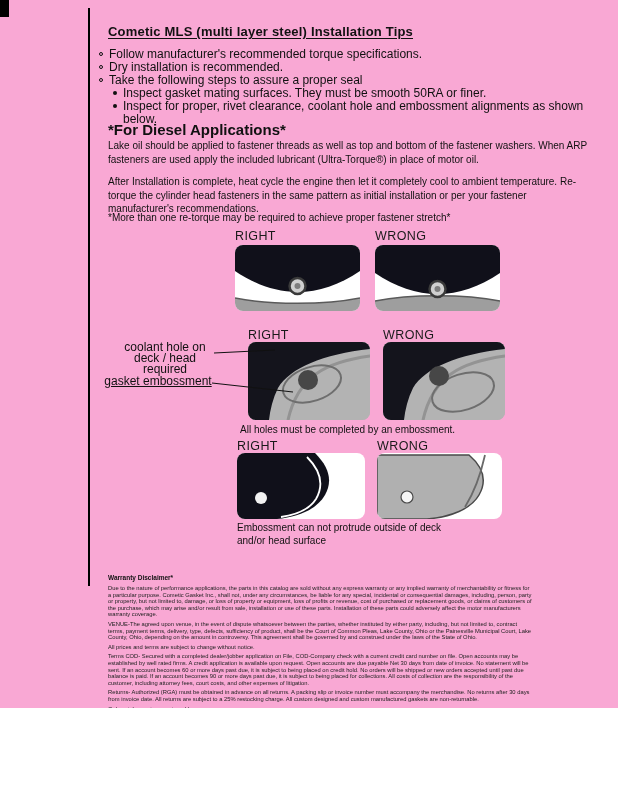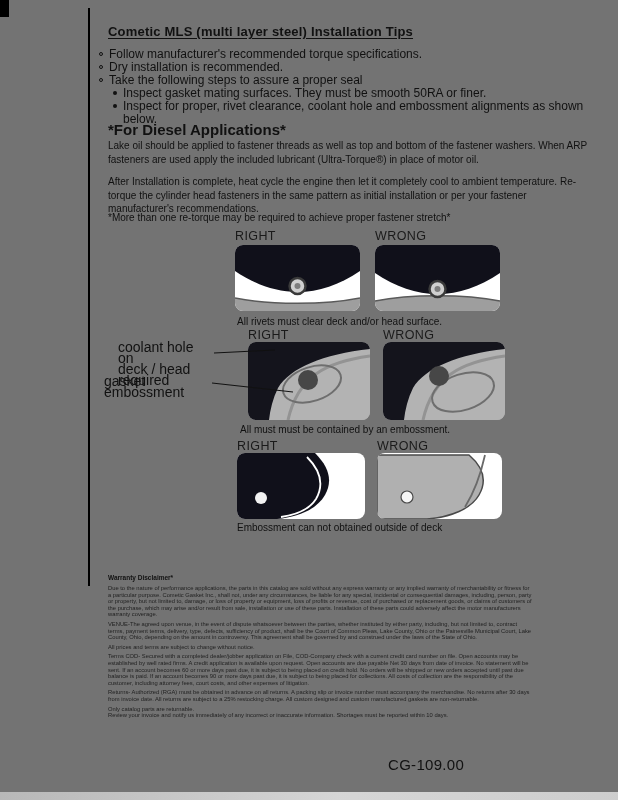--- a/index.html
+++ b/index.html
@@ -1,18 +1,18 @@
 <!DOCTYPE html>
 <html><head>
 <meta charset="utf-8">
 <style>
   * { margin:0; padding:0; box-sizing:border-box; }
   html,body { background:#ffffff; }
   .page {
-    position:relative; width:618px; height:800px; background:#737373;
+    position:relative; width:618px; height:708px; background:#f9a8d4;
     font-family:"Liberation Sans", sans-serif; color:#111; overflow:hidden;
   }
   .abs { position:absolute; }
   .title {
     font-size:13px; font-weight:bold; text-decoration:underline; text-underline-offset:2px;
     letter-spacing:.2px;
   }
   .tip-row { display:flex; align-items:flex-start; font-size:12px; line-height:13px; }
   .tip-row .txt { display:block; }
   .obullet {
@@ -21,21 +21,21 @@
   }
   .fbullet {
     width:4px; height:4px; background:#111; border-radius:50%;
     margin:4px 6px 0 0; flex:0 0 auto;
   }
   .sub { margin-left:14px; }
   .h-bold { font-size:15px; font-weight:bold; }
   .body-txt { font-size:10px; line-height:13.5px; }
   .rw-header { font-size:12.5px; letter-spacing:.4px; text-align:left; color:#1a1a1a; }
   .caption { font-size:10px; line-height:13px; color:#111; }
-  .pointer-label { font-size:14px; line-height:11px; text-align:left; color:#111; }
+  .pointer-label { font-size:12px; line-height:11px; text-align:center; color:#111; }
   .panel { border-radius:8px; overflow:hidden; background:#fff; }
   .panel svg { display:block; }
   .left-rule { width:1.5px; background:#000; }
   .corner-mark { background:#000; }
   .disc { width:424px; color:#222; }
   .disc h2 { font-size:6.5px; font-weight:bold; margin-bottom:4px; color:#111; }
   .disc p { font-size:5.8px; line-height:6.6px; margin-bottom:3px; }
   .disc p.tight { margin-bottom:0; }
   .footer-code { font-size:15px; letter-spacing:.3px; color:#111; }
   .scan-bottom {
@@ -97,30 +97,29 @@
   </div>
   <div class="abs panel" style="left:375px; top:245px; width:125px; height:66px;">
     <svg width="125" height="66" viewBox="0 0 125 66">
       <path d="M0,0 H125 V28 C104,42 84,49 62.5,49 C41,49 21,42 0,28 Z" fill="#10101a"></path>
       <path d="M0,56 C35,49 90,49 125,56 L125,66 H0 Z" fill="#9e9e9e"></path>
       <path d="M0,56 C35,49 90,49 125,56" stroke="#5a5a5a" stroke-width="1.5" fill="none"></path>
       <circle cx="62.5" cy="44" r="8" fill="#cfcfcf" stroke="#3a3a3a" stroke-width="2.5"></circle>
       <circle cx="62.5" cy="44" r="3" fill="#7d7d7d"></circle>
     </svg>
   </div>
-  <div class="abs caption" style="left:237px; top:315px;">All rivets must clear deck and/or head surface.</div>
 
   <div class="abs rw-header" style="left:248px; top:328px; width:122px;">RIGHT</div>
   <div class="abs rw-header" style="left:383px; top:328px; width:122px;">WRONG</div>
 
   <div class="abs pointer-label" style="left:118px; top:342px; width:94px;">
     <div>coolant hole on</div>
     <div>deck / head required</div>
   </div>
-  <div class="abs pointer-label" style="left:104px; top:376px; width:108px;">gasket embossment</div>
+  <div class="abs pointer-label" style="left:104px; top:376px; width:108px;text-decoration:underline;">gasket embossment</div>
 
   <div class="abs panel" style="left:248px; top:342px; width:122px; height:78px; background:#b3b3b3;">
     <svg width="122" height="78" viewBox="0 0 122 78">
       <rect x="0" y="0" width="122" height="78" fill="#b3b3b3"></rect>
       <path d="M0,0 H122 V7 C75,12 42,26 30,46 C25,56 22,68 21,78 L0,78 Z" fill="#14141c"></path>
       <path d="M122,14 C78,20 50,34 40,78" stroke="#939393" stroke-width="3" fill="none"></path>
       <ellipse cx="64" cy="42" rx="30" ry="17" fill="none" stroke="#6e6e6e" stroke-width="2" transform="rotate(-18 64 42)"></ellipse>
       <circle cx="60" cy="38" r="10" fill="#474747"></circle>
     </svg>
   </div>
@@ -132,41 +131,42 @@
       <ellipse cx="80" cy="50" rx="32" ry="18" fill="none" stroke="#6e6e6e" stroke-width="2" transform="rotate(-18 80 50)"></ellipse>
       <circle cx="56" cy="34" r="10" fill="#474747"></circle>
     </svg>
   </div>
 
   <svg class="abs" style="left:205px; top:340px; z-index:5;" width="95" height="62" viewBox="0 0 95 62">
     <line x1="9" y1="13" x2="70" y2="10" stroke="#111" stroke-width="1"></line>
     <line x1="7" y1="43" x2="88" y2="52" stroke="#111" stroke-width="1"></line>
   </svg>
 
-  <div class="abs caption" style="left:240px; top:423px;">All must must be contained by an embossment.</div>
+  <div class="abs caption" style="left:240px; top:423px;">All holes must be completed by an embossment.</div>
 
   <div class="abs rw-header" style="left:237px; top:439px; width:128px;">RIGHT</div>
   <div class="abs rw-header" style="left:377px; top:439px; width:125px;">WRONG</div>
 
   <div class="abs panel" style="left:237px; top:453px; width:128px; height:66px;">
     <svg width="128" height="66" viewBox="0 0 128 66">
       <path d="M0,0 H78 C92,14 96,28 88,42 C80,56 62,64 40,66 L0,66 Z" fill="#10101a"></path>
       <path d="M70,4 C84,18 87,32 79,46 C72,57 58,62 44,64" stroke="#ffffff" stroke-width="1.8" fill="none"></path>
       <circle cx="24" cy="45" r="6" fill="#f2f2f2"></circle>
     </svg>
   </div>
   <div class="abs panel" style="left:377px; top:453px; width:125px; height:66px;">
     <svg width="125" height="66" viewBox="0 0 125 66">
       <path d="M0,2 H92 C106,14 110,28 102,42 C94,56 74,64 50,66 L0,66 Z" fill="#b0b0b0" stroke="#4a4a4a" stroke-width="1.5"></path>
       <path d="M108,2 C104,20 98,38 88,54" stroke="#6a6a6a" stroke-width="1.8" fill="none"></path>
       <circle cx="30" cy="44" r="6" fill="#f5f5f5" stroke="#4a4a4a" stroke-width="1.2"></circle>
     </svg>
   </div>
   <div class="abs caption" style="left:237px; top:521px; width:300px;">
-    <div>Embossment can not obtained outside of deck</div>
+    <div>Embossment can not protrude outside of deck</div>
+    <div>and/or head surface</div>
   </div>
 
   <div class="abs disc" style="left:108px; top:574px;">
     <h2>Warranty Disclaimer*</h2>
     <p>Due to the nature of performance applications, the parts in this catalog are sold without any express warranty or any implied warranty of merchantability or fitness for a particular purpose.  Cometic Gasket Inc., shall not, under any circumstances, be liable for any special, incidental or consequential damages, including, person, party or property, but not limited to, damage, or loss of property or equipment, loss of profits or revenue, cost of purchased or replacement goods, or claims of customers of the purchase, which may arise and/or result from sale, installation or use of these parts.  Installation of these parts could adversely affect the motor manufacturers warranty coverage.</p>
     <p>VENUE-The agreed upon venue, in the event of dispute whatsoever between the parties, whether instituted by either party, including, but not limited to, contract terms, payment terms, delivery, type, defects, sufficiency of product, shall be the Court of Common Pleas, Lake County, Ohio or the Painesville Municipal Court, Lake County, Ohio, depending on the amount in controversy. This agreement shall be governed by and construed under the laws of the State of Ohio.</p>
     <p>All prices and terms are subject to change without notice.</p>
     <p>Terms COD- Secured with a completed dealer/jobber application on File, COD-Company check with a current credit card number on file.  Open accounts may be established by well rated firms.  A credit application is available upon request.  Open accounts are due payable Net 30 days from date of invoice.  No statement will be sent.  If an account becomes 60 or more days past due, it is subject to being placed on credit hold.  No orders will be shipped or new orders accepted until past due balance is paid.  If an account becomes 90 or more days past due, it is subject to being placed for collections.  All costs of collection are the responsibility of the customer, including attorney fees, court costs, and other expenses of litigation.</p>
     <p>Returns- Authorized (RGA) must be obtained in advance on all returns.  A packing slip or invoice number must accompany the merchandise.  No returns after 30 days from invoice date.  All returns are subject to a 25% restocking charge.  All custom designed and custom manufactured gaskets are non-returnable.</p>
     <p class="tight">Only catalog parts are returnable.</p>

